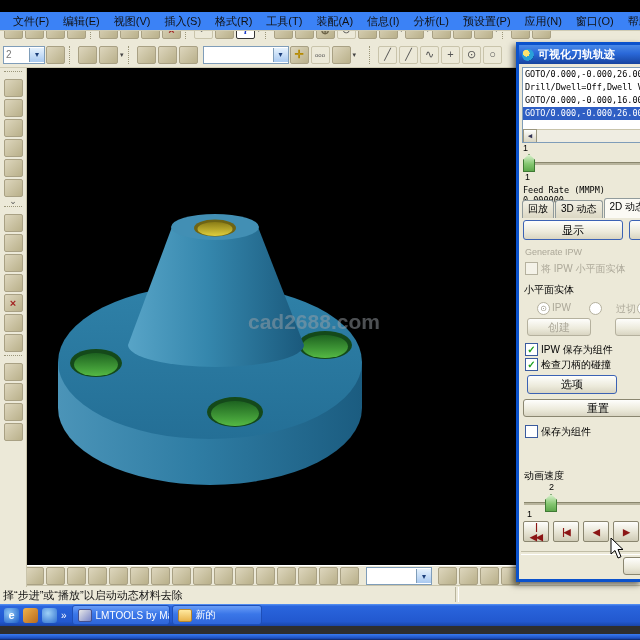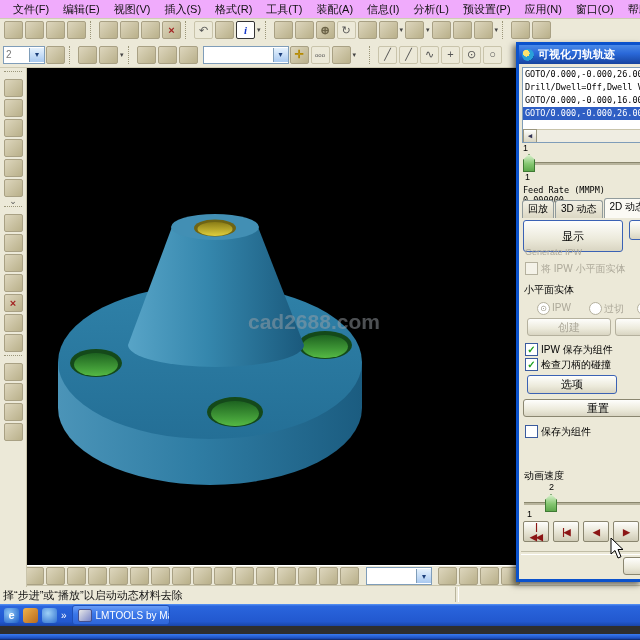--- a/index.html
+++ b/index.html
@@ -1,20 +1,20 @@
 <!DOCTYPE html>
 <html><head>
 <meta charset="utf-8">
 <style>
   html,body{margin:0;padding:0}
   body{width:640px;height:640px;position:relative;overflow:hidden;
        font-family:"Liberation Sans",sans-serif;background:#000;font-size:11px}
   .abs{position:absolute}
   
-  #menubar{left:0;top:0;width:640px;height:18px;background:#f0abfc;border-bottom:1px solid #cfcbb4;
+  #menubar{left:0;top:12px;width:640px;height:18px;background:#3b82f6;border-bottom:1px solid #cfcbb4;
            display:flex;align-items:center;z-index:5}
   .menu-item{padding:1px 7px;color:#111;white-space:nowrap;font-size:11px}
   #appicon{width:13px;height:13px;margin:0 3px;background:linear-gradient(135deg,#5a5a5a,#222);
            border-radius:2px;box-shadow:inset 0 0 2px #caa23c}
   .toolbar{background:#ece9d8;display:flex;align-items:center;padding-left:3px;z-index:4}
   #toolbar1{left:0;top:18px;width:640px;height:24px;border-bottom:1px solid #d8d4be}
   #toolbar2{left:0;top:42px;width:640px;height:25px;border-bottom:1px solid #cfcbb4}
   .ticon{width:17px;height:16px;background:linear-gradient(135deg,#ddd6bd,#b9b08a);
          border:1px solid #a9a184;border-radius:2px;flex:0 0 auto;margin:0 1px;
          display:flex;align-items:center;justify-content:center;
@@ -295,36 +295,36 @@
   <span class="dlab" style="left:6px;top:127px">1</span>
 
   <span class="dlab" style="left:4px;top:140px;font-family:'DejaVu Sans Mono',monospace;font-size:8.5px">Feed Rate (MMPM) 0.000000</span>
 
   <div class="tabrow">
     <span class="tab">回放</span>
     <span class="tab">3D 动态</span>
     <span class="tab active">2D 动态</span>
   </div>
 
-  <button class="xpbtn" style="left:4px;top:175px;width:100px;height:32px">显示</button>
+  <button class="xpbtn" style="left:4px;top:175px;width:100px;height:20px">显示</button>
   <button class="xpbtn" style="left:110px;top:175px;width:60px;height:20px"></button>
 
   <span class="clab gray" style="left:6px;top:202px;font-size:9px">Generate IPW</span>
   <span class="chk dis" style="left:6px;top:217px"></span>
   <span class="clab gray" style="left:22px;top:217px">将 IPW 小平面实体</span>
 
   <span class="clab" style="left:5px;top:238px">小平面实体</span>
 
   <span class="rad" style="left:18px;top:257px">⊙</span>
   <span class="clab gray" style="left:33px;top:257px">IPW</span>
   <span class="rad" style="left:70px;top:257px"></span>
-  <span class="clab gray" style="left:85px;top:257px">过切</span>
+  <span class="clab gray" style="left:97px;top:257px">过切</span>
   <span class="rad" style="left:118px;top:257px"></span>
 
-  <button class="xpbtn dis" style="left:8px;top:273px;width:84px;height:18px">创建</button>
+  <button class="xpbtn dis" style="left:8px;top:273px;width:64px;height:18px">创建</button>
   <button class="xpbtn dis" style="left:96px;top:273px;width:60px;height:18px"></button>
 
   <span class="chk" style="left:6px;top:298px">✓</span>
   <span class="clab" style="left:22px;top:298px">IPW 保存为组件</span>
 
   <span class="chk" style="left:6px;top:313px">✓</span>
   <span class="clab" style="left:22px;top:313px">检查刀柄的碰撞</span>
 
   <button class="xpbtn" style="left:8px;top:330px;width:90px;height:19px">选项</button>
 
@@ -389,16 +389,20 @@
 <div id="taskbar" class="abs">
   <span class="ql" style="background:radial-gradient(circle at 35% 35%,#8ec6f5,#1a5dc8)">e</span>
   <span class="ql" style="background:linear-gradient(135deg,#f0b24a,#b86a1e)"></span>
   <span class="ql" style="background:radial-gradient(circle at 40% 35%,#9ed1f7,#2e6fd0)"></span>
   <span class="more">»</span>
 
   <div class="task" style="max-width:86px">
     <span class="tico" style="background:linear-gradient(135deg,#e8e8e8,#7a86c8);border:1px solid #44508e"></span>
     <span>LMTOOLS by Ma...</span>
   </div>
+  <div class="task" style="max-width:78px">
+    <span class="tico folder"></span>
+    <span>新的</span>
+  </div>
 </div>
 
 <div id="strip1" class="abs"></div>
 <div id="strip2" class="abs"></div>
 
 </body></html>

